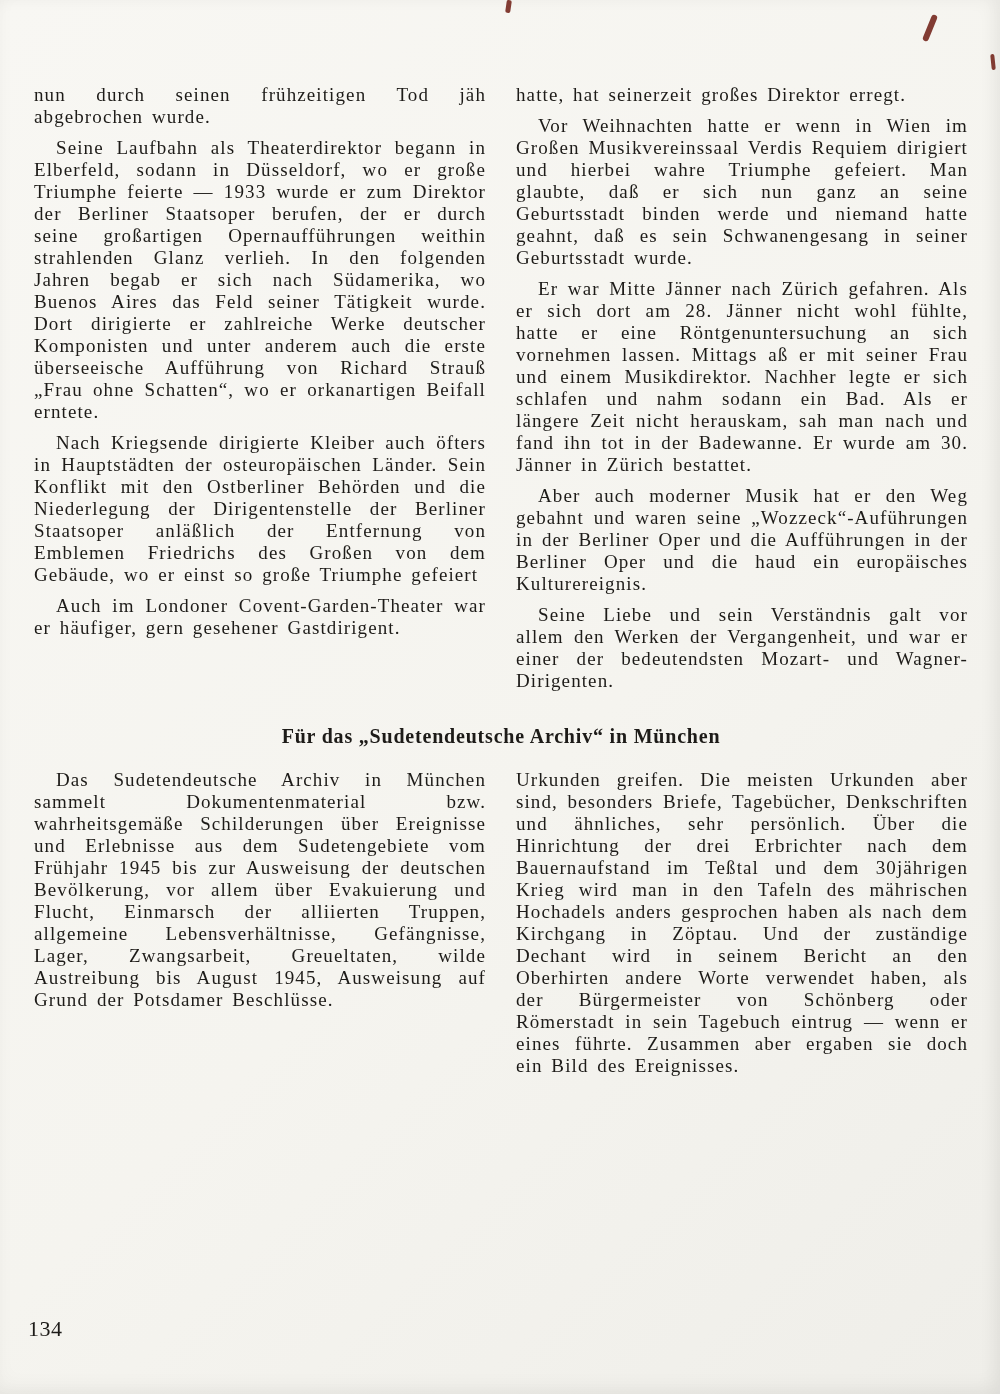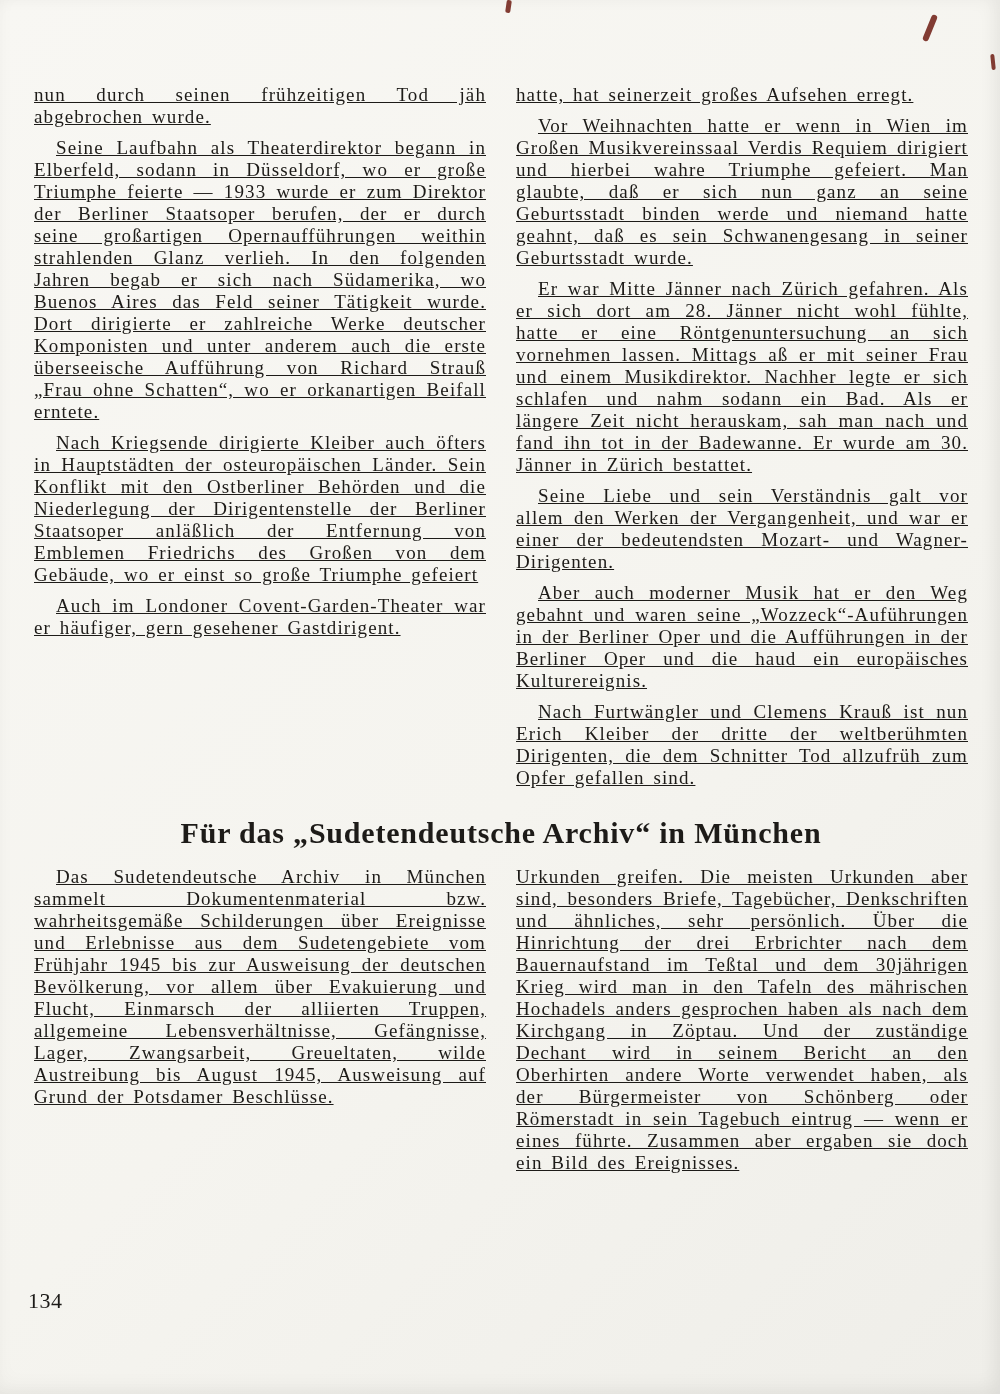--- a/index.html
+++ b/index.html
@@ -19,50 +19,49 @@
   }
   .content {
     position: absolute;
     left: 34px;
     right: 32px;
     top: 84px;
   }
   .columns {
     display: flex;
     gap: 30px;
-    text-decoration: underline;
   }
   .col {
     flex: 1 1 0;
     min-width: 0;
     text-align: justify;
     font-size: 19px;
     line-height: 22px;
     letter-spacing: 1.1px;
     word-spacing: 3px;
   }
   .col p {
     margin: 0 0 9px 0;
     text-indent: 22px;
     hyphens: auto;
     -webkit-hyphens: auto;
   }
   .col p.noindent { text-indent: 0; }
   .headline {
     text-align: center;
     font-weight: bold;
-    font-size: 30px;
+    font-size: 20px;
     line-height: 30px;
     letter-spacing: 0.8px;
     margin: 20px 0 18px 0;
   }
   .page-number {
     position: absolute;
     left: 28px;
-    top: 1288px;
+    top: 1316px;
     font-size: 22px;
     letter-spacing: 0.5px;
   }
   .scan-mark {
     position: absolute;
     background: #6d1b12;
     opacity: 0.85;
   }
   .mark-1 { left: 506px; top: 0;    width: 5px; height: 13px; transform: rotate(8deg);  border-radius: 2px; }
   .mark-2 { left: 927px; top: 14px; width: 6px; height: 28px; transform: rotate(22deg); border-radius: 3px; }
@@ -80,26 +79,25 @@
   <div class="content">
 
     <section class="columns">
       <div class="col">
         <p class="noindent">nun durch seinen frühzeitigen Tod jäh abgebrochen wurde.</p>
         <p>Seine Laufbahn als Theaterdirektor begann in Elberfeld, sodann in Düsseldorf, wo er große Triumphe feierte — 1933 wurde er zum Direktor der Berliner Staatsoper berufen, der er durch seine großartigen Opernaufführungen weithin strahlenden Glanz verlieh. In den folgenden Jahren begab er sich nach Südamerika, wo Buenos Aires das Feld seiner Tätigkeit wurde. Dort dirigierte er zahlreiche Werke deutscher Komponisten und unter anderem auch die erste überseeische Aufführung von Richard Strauß „Frau ohne Schatten“, wo er orkanartigen Beifall erntete.</p>
         <p>Nach Kriegsende dirigierte Kleiber auch öfters in Hauptstädten der osteuropäischen Länder. Sein Konflikt mit den Ostberliner Behörden und die Niederlegung der Dirigentenstelle der Berliner Staatsoper anläßlich der Entfernung von Emblemen Friedrichs des Großen von dem Gebäude, wo er einst so große Triumphe gefeiert</p>
         <p>Auch im Londoner Covent-Garden-Theater war er häufiger, gern gesehener Gastdirigent.</p>
       </div>
       <div class="col">
-        <p class="noindent">hatte, hat seinerzeit großes Aufsehen erregt.</p>
+        <p class="noindent">hatte, hat seinerzeit großes Direktor erregt.</p>
         <p>Vor Weihnachten hatte er wenn in Wien im Großen Musikvereinssaal Verdis Requiem dirigiert und hierbei wahre Triumphe gefeiert. Man glaubte, daß er sich nun ganz an seine Geburtsstadt binden werde und niemand hatte geahnt, daß es sein Schwanengesang in seiner Geburtsstadt wurde.</p>
         <p>Er war Mitte Jänner nach Zürich gefahren. Als er sich dort am 28. Jänner nicht wohl fühlte, hatte er eine Röntgenuntersuchung an sich vornehmen lassen. Mittags aß er mit seiner Frau und einem Musikdirektor. Nachher legte er sich schlafen und nahm sodann ein Bad. Als er längere Zeit nicht herauskam, sah man nach und fand ihn tot in der Badewanne. Er wurde am 30. Jänner in Zürich bestattet.</p>
+        <p>Aber auch moderner Musik hat er den Weg gebahnt und waren seine „Wozzeck“-Auführungen in der Berliner Oper und die Aufführungen in der Berliner Oper und die haud ein europäisches Kulturereignis.</p>
         <p>Seine Liebe und sein Verständnis galt vor allem den Werken der Vergangenheit, und war er einer der bedeutendsten Mozart- und Wagner-Dirigenten.</p>
-        <p>Aber auch moderner Musik hat er den Weg gebahnt und waren seine „Wozzeck“-Auführungen in der Berliner Oper und die Aufführungen in der Berliner Oper und die haud ein europäisches Kulturereignis.</p>
-        <p>Nach Furtwängler und Clemens Krauß ist nun Erich Kleiber der dritte der weltberühmten Dirigenten, die dem Schnitter Tod allzufrüh zum Opfer gefallen sind.</p>
       </div>
     </section>
 
     <h1 class="headline">Für das „Sudetendeutsche Archiv“ in München</h1>
 
     <section class="columns">
       <div class="col">
         <p>Das Sudetendeutsche Archiv in München sammelt Dokumentenmaterial bzw. wahrheitsgemäße Schilderungen über Ereignisse und Erlebnisse aus dem Sudetengebiete vom Frühjahr 1945 bis zur Ausweisung der deutschen Bevölkerung, vor allem über Evakuierung und Flucht, Einmarsch der alliierten Truppen, allgemeine Lebensverhältnisse, Gefängnisse, Lager, Zwangsarbeit, Greueltaten, wilde Austreibung bis August 1945, Ausweisung auf Grund der Potsdamer Beschlüsse.</p>
       </div>
       <div class="col">

